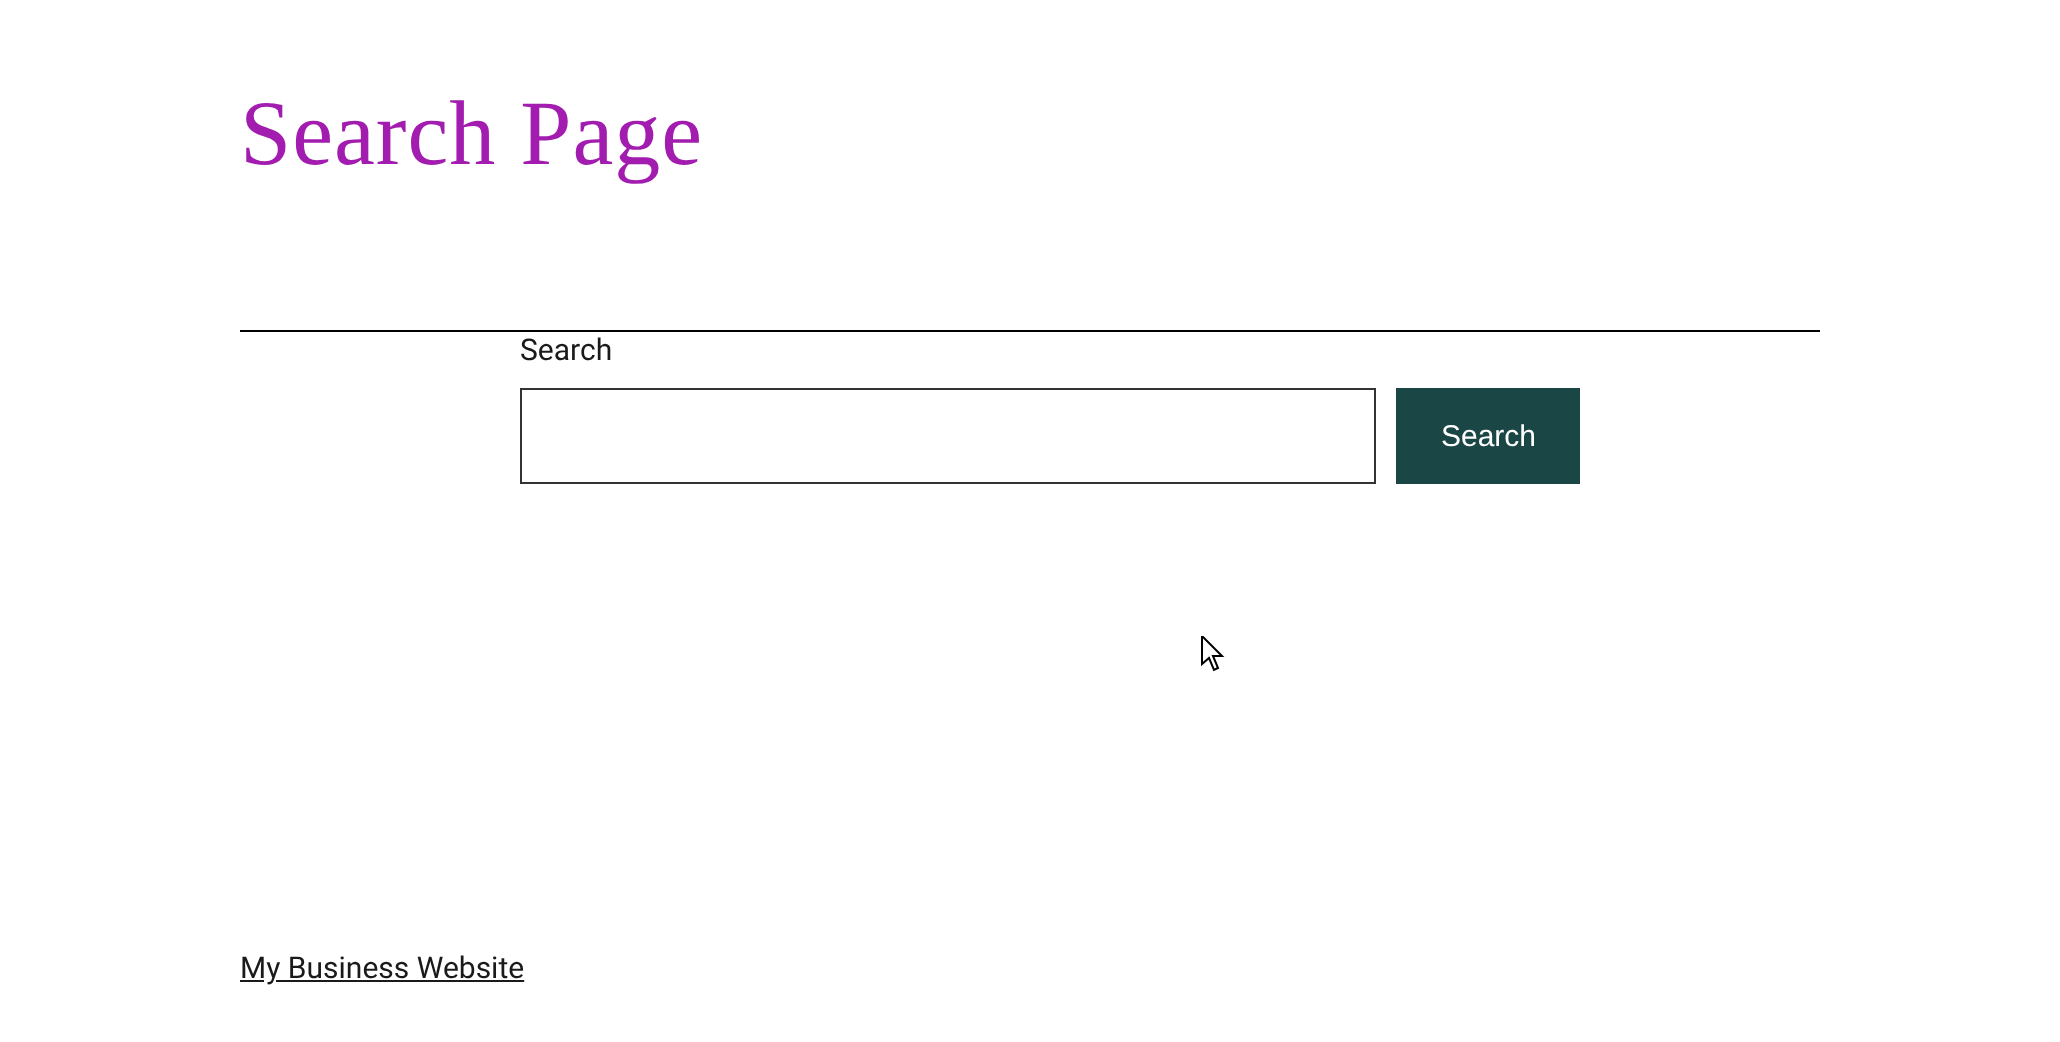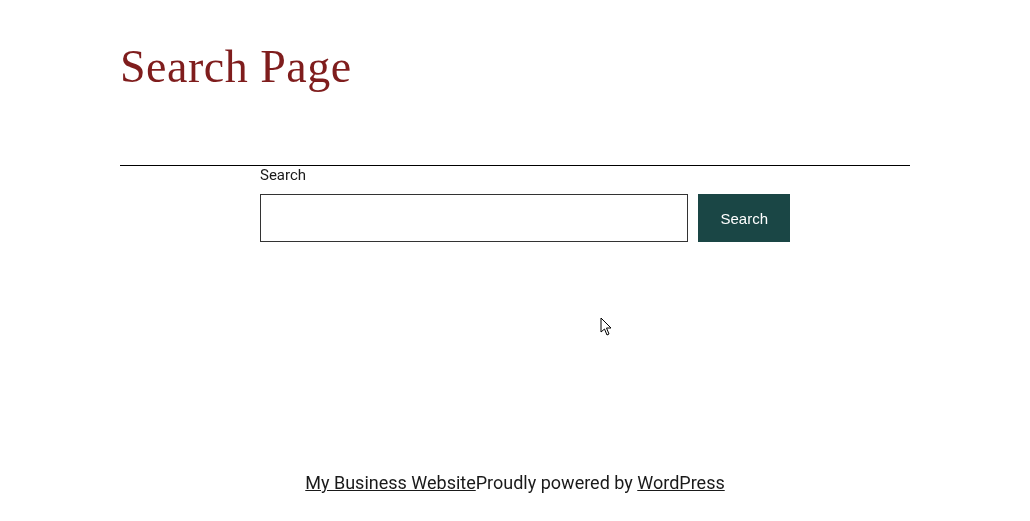--- a/index.html
+++ b/index.html
@@ -17,23 +17,23 @@
     }
     .container {
       max-width: 790px;
       margin: 0 auto;
       padding: 0;
     }
     .page-title {
       font-family: Georgia, 'Times New Roman', serif;
       font-weight: 300;
       font-size: 46px;
-      color: #7f1d1d;
-      padding-top: 40px;
+      color: #a21caf;
       letter-spacing: 0.5px;
+      margin-top: 40px;
     }
     .divider {
       border: none;
       border-top: 1px solid #000;
       margin-top: 72px;
     }
     .search-section {
       margin-left: 140px;
       margin-right: 120px;
     }
@@ -69,23 +69,23 @@
     .footer {
       position: absolute;
       bottom: 28px;
       left: 0;
       right: 0;
     }
     .footer-inner {
       max-width: 790px;
       margin: 0 auto;
       display: flex;
-      justify-content: center;
+      justify-content: space-between;
       align-items: center;
-      font-size: 18px;
+      font-size: 15px;
       color: #1a1a1a;
     }
     .footer a {
       color: #1a1a1a;
       text-decoration: underline;
     }
     .footer-right {
       text-align: right;
     }
     .cursor {
@@ -108,21 +108,18 @@
     <div class="search-row">
       <input type="text" class="search-input" value="" style="">
       <button class="search-button">Search</button>
     </div>
   </div>
 </div>
 
 <div class="footer">
   <div class="footer-inner">
     <a href="#">My Business Website</a>
-    <div class="footer-right">
-      <span>Proudly powered by </span><a href="#">WordPress</a>
-    </div>
   </div>
 </div>
 
 <svg class="cursor" viewBox="0 0 12 18">
   <path d="M0 0 L0 14 L3.5 11 L6 17 L8 16 L5.5 10 L10 10 Z" fill="none" stroke="#000" stroke-width="1"></path>
 </svg>
 
 </body></html>

